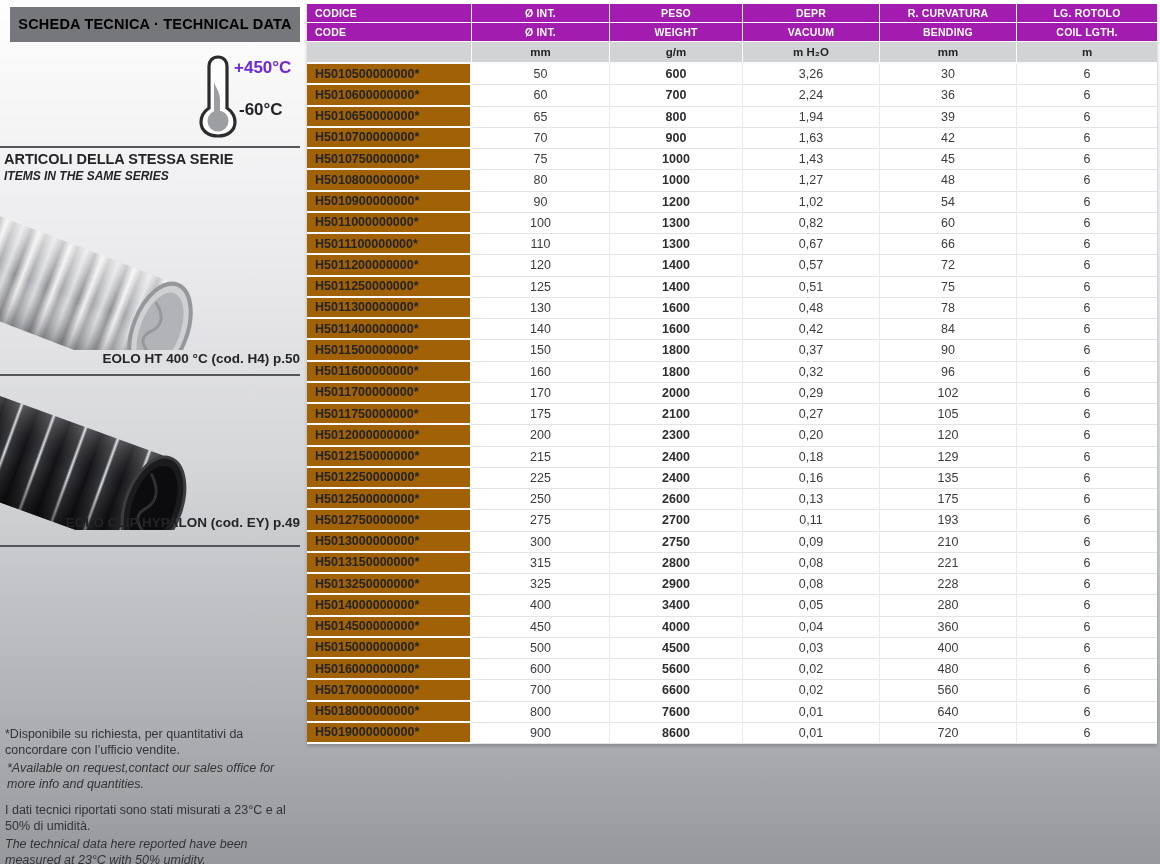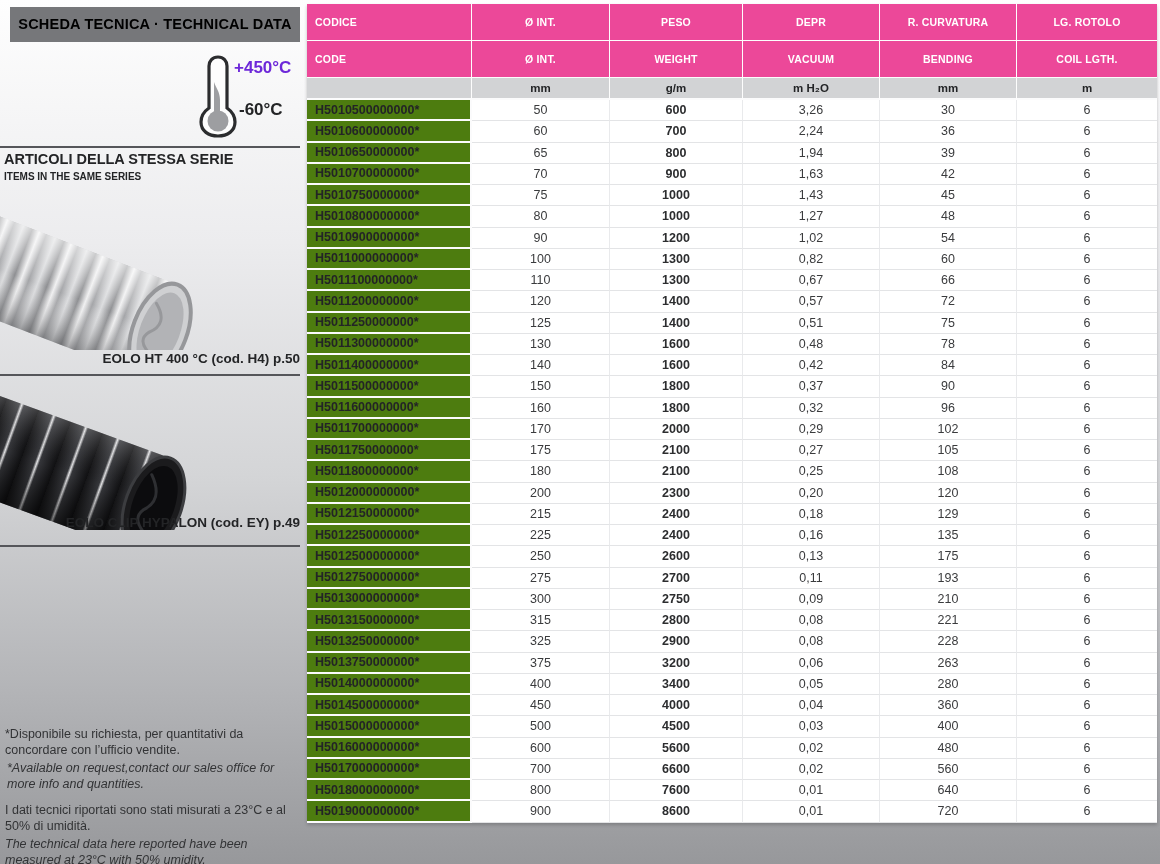--- a/index.html
+++ b/index.html
@@ -17,54 +17,54 @@
     text-align:center;line-height:35px;letter-spacing:.2px;
   }
   .thermo-wrap{position:absolute;left:198px;top:52px;width:110px;height:88px;}
   .thermo-svg{position:absolute;left:0;top:2px;}
   .t-max{position:absolute;left:36px;top:6px;font-weight:bold;font-size:17px;color:#6d28d9;}
   .t-min{position:absolute;left:41px;top:48px;font-weight:bold;font-size:17px;color:#232426;}
   .rule{position:absolute;left:0;width:300px;border-top:2px solid #55565a;}
   .rule1{top:146px;} .rule2{top:374px;} .rule3{top:545px;}
   .series-head{position:absolute;left:4px;top:151px;width:296px;color:#232426;}
   .series-head .it{font-weight:bold;font-size:14.5px;line-height:17px;}
-  .series-head .en{font-weight:bold;font-size:10px;line-height:17px;}
+  .series-head .en{font-weight:bold;font-style:italic;font-size:12px;line-height:17px;}
   .hose{position:absolute;left:0;}
   .hose1{top:198px;} .hose2{top:382px;}
   .caption{position:absolute;left:0;width:300px;text-align:right;font-weight:bold;font-size:13.5px;color:#232426;}
   .cap1{top:351px;} .cap2{top:515px;}
   .footnotes{position:absolute;left:5px;top:726px;width:298px;color:#323335;font-size:12.5px;line-height:16px;}
   .footnotes .it{margin:0 0 2px 0;}
   .footnotes .en{margin:0 0 10px 2px;font-style:italic;}
   .footnotes .en2{margin:0;font-style:italic;}
   
   .dt{
     position:absolute;left:307px;top:4px;width:850px;
     border-collapse:separate;border-spacing:0;table-layout:fixed;
     box-shadow:0 2px 3px rgba(60,60,66,.30);
   }
   .dt td{box-sizing:border-box;overflow:hidden;white-space:nowrap;}
   .dt tr.hdr td{
-    background:#ec4899;color:#fff;font-weight:bold;font-size:10.5px;
-    height:37px;text-align:center;border-right:1px solid #fdfdfd;border-bottom:1px solid #fdfdfd;
+    background:#a21caf;color:#fff;font-weight:bold;font-size:10.5px;
+    height:19px;text-align:center;border-right:1px solid #fdfdfd;border-bottom:1px solid #fdfdfd;
     letter-spacing:.2px;
   }
   .dt tr.hdr td:first-child{text-align:left;padding-left:8px;}
   .dt tr.hdr td:last-child{border-right:none;}
   .dt tr.units td{
     background:#d2d3d5;color:#232426;font-weight:bold;font-size:11.5px;
     height:22px;text-align:center;border-right:1px solid #fdfdfd;border-bottom:2px solid #fbfbfc;
   }
   .dt tr.units td:last-child{border-right:none;}
   .dt tbody td{
     height:21.26px;font-size:12.5px;color:#3a3b3d;text-align:center;background:#ffffff;
     border-bottom:1px solid #e3e4e6;border-right:1px solid #e9eaec;
   }
   .dt tbody td.c0{
-    background:#4d7c0f;color:#232426;font-weight:bold;text-align:left;padding-left:8px;
+    background:#a16207;color:#232426;font-weight:bold;text-align:left;padding-left:8px;
     border-bottom:2px solid #fbfbfc;border-right:2px solid #fbfbfc;font-size:12.5px;
   }
   .dt tbody td.c2{font-weight:bold;color:#2c2d2f;}
   .dt tbody td:last-child{border-right:none;}
 </style>
 </head>
 <body>
 
 <div class="sidebar">
 
@@ -315,28 +315,20 @@
       </tr>
       <tr>
         <td class="c0">H5011750000000*</td>
         <td class="c1">175</td>
         <td class="c2">2100</td>
         <td class="c3">0,27</td>
         <td class="c4">105</td>
         <td class="c5">6</td>
       </tr>
       <tr>
-        <td class="c0">H5011800000000*</td>
-        <td class="c1">180</td>
-        <td class="c2">2100</td>
-        <td class="c3">0,25</td>
-        <td class="c4">108</td>
-        <td class="c5">6</td>
-      </tr>
-      <tr>
         <td class="c0">H5012000000000*</td>
         <td class="c1">200</td>
         <td class="c2">2300</td>
         <td class="c3">0,20</td>
         <td class="c4">120</td>
         <td class="c5">6</td>
       </tr>
       <tr>
         <td class="c0">H5012150000000*</td>
         <td class="c1">215</td>
@@ -387,28 +379,20 @@
       </tr>
       <tr>
         <td class="c0">H5013250000000*</td>
         <td class="c1">325</td>
         <td class="c2">2900</td>
         <td class="c3">0,08</td>
         <td class="c4">228</td>
         <td class="c5">6</td>
       </tr>
       <tr>
-        <td class="c0">H5013750000000*</td>
-        <td class="c1">375</td>
-        <td class="c2">3200</td>
-        <td class="c3">0,06</td>
-        <td class="c4">263</td>
-        <td class="c5">6</td>
-      </tr>
-      <tr>
         <td class="c0">H5014000000000*</td>
         <td class="c1">400</td>
         <td class="c2">3400</td>
         <td class="c3">0,05</td>
         <td class="c4">280</td>
         <td class="c5">6</td>
       </tr>
       <tr>
         <td class="c0">H5014500000000*</td>
         <td class="c1">450</td>

